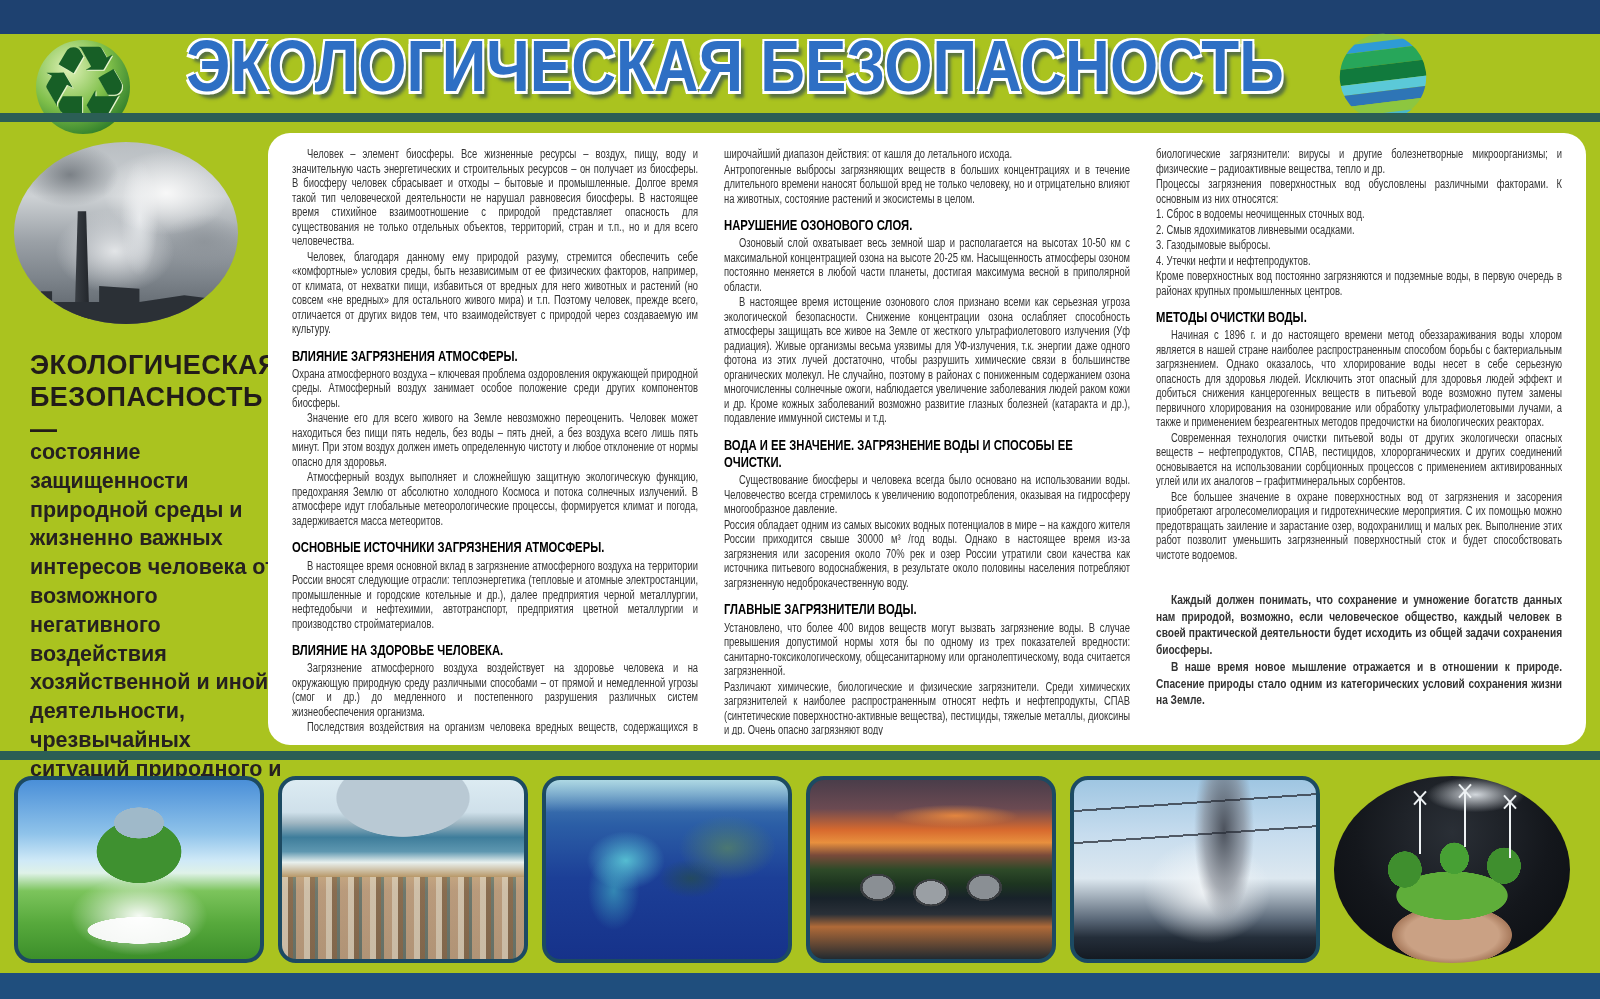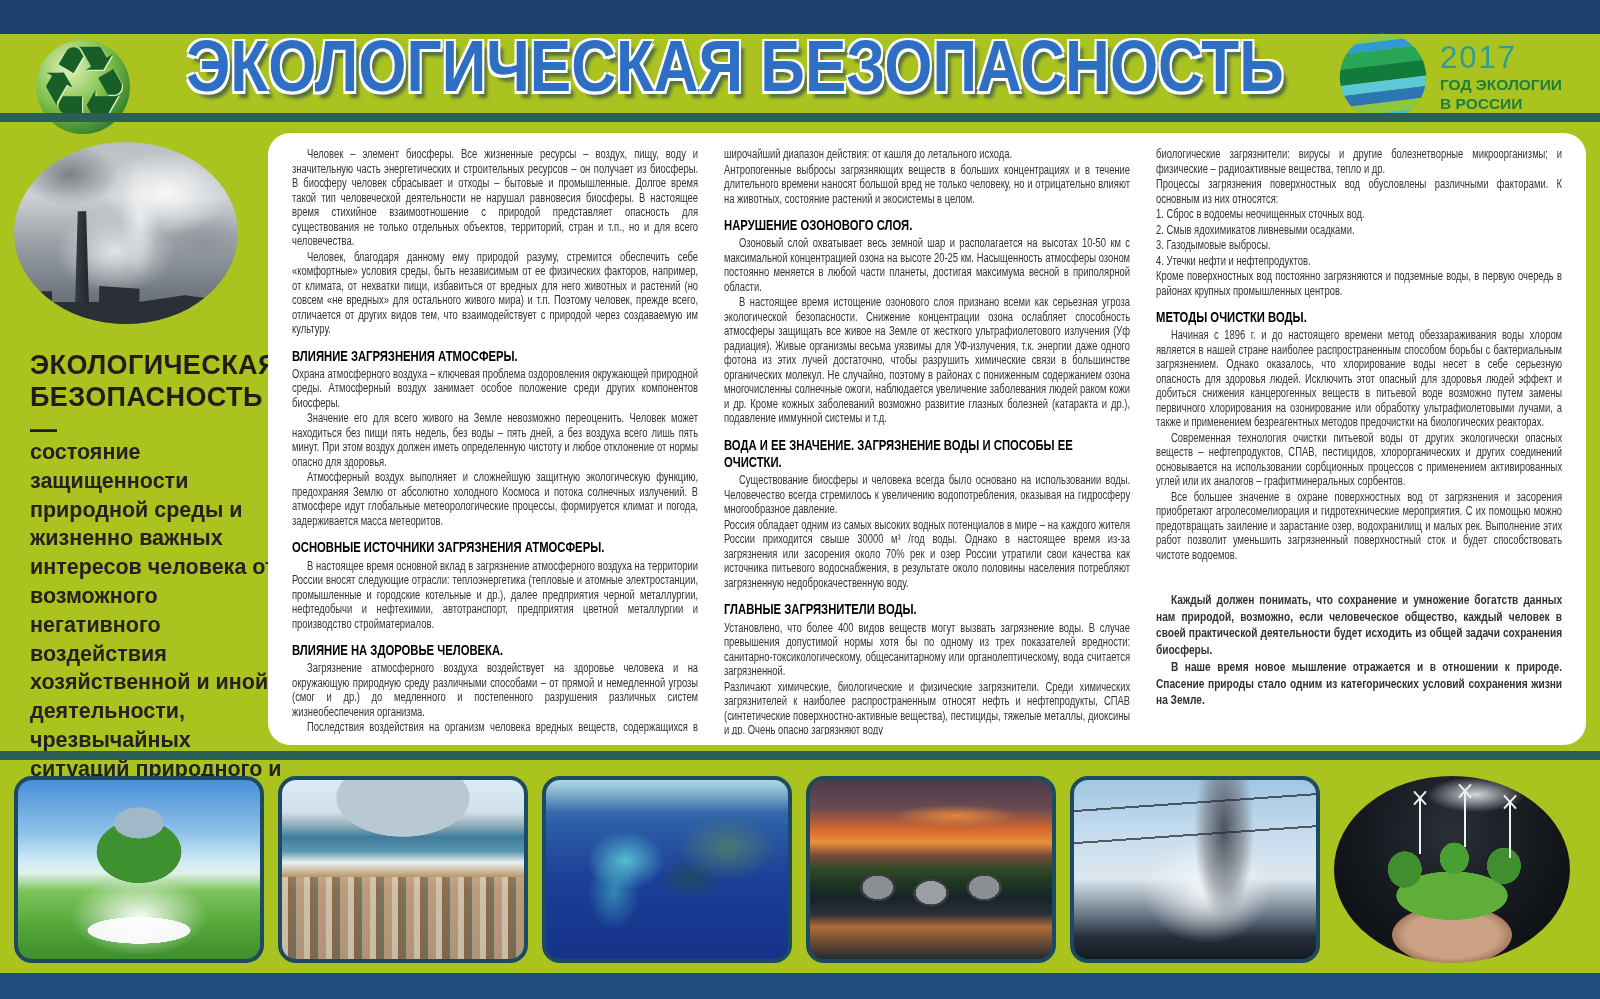--- a/index.html
+++ b/index.html
@@ -136,25 +136,20 @@
         <rect x="-15" y="-5" width="130" height="17" fill="#8dc63f"></rect>
         <rect x="-15" y="12" width="130" height="9" fill="#2e9bd6"></rect>
         <rect x="-15" y="21" width="130" height="16" fill="#27a65a"></rect>
         <rect x="-15" y="37" width="130" height="17" fill="#117a3d"></rect>
         <rect x="-15" y="54" width="130" height="11" fill="#5bc9d8"></rect>
         <rect x="-15" y="65" width="130" height="12" fill="#2e75b6"></rect>
         <rect x="-15" y="77" width="130" height="11" fill="#8dc63f"></rect>
         <rect x="-15" y="88" width="130" height="17" fill="#49b8c9"></rect>
       </g>
     </svg>
-    <div class="yeartext">
-      <div class="y2017">2017</div>
-      <div class="yl1">ГОД ЭКОЛОГИИ</div>
-      <div class="yl2">В РОССИИ</div>
-    </div>
   </div>
 
   <div class="rule rule-top"></div>
 
   <aside>
     <div class="side-photo">
       <div class="chimney"></div>
       <div class="factory"></div>
     </div>
     <h2 class="side-term">ЭКОЛОГИЧЕСКАЯ БЕЗОПАСНОСТЬ —</h2>

